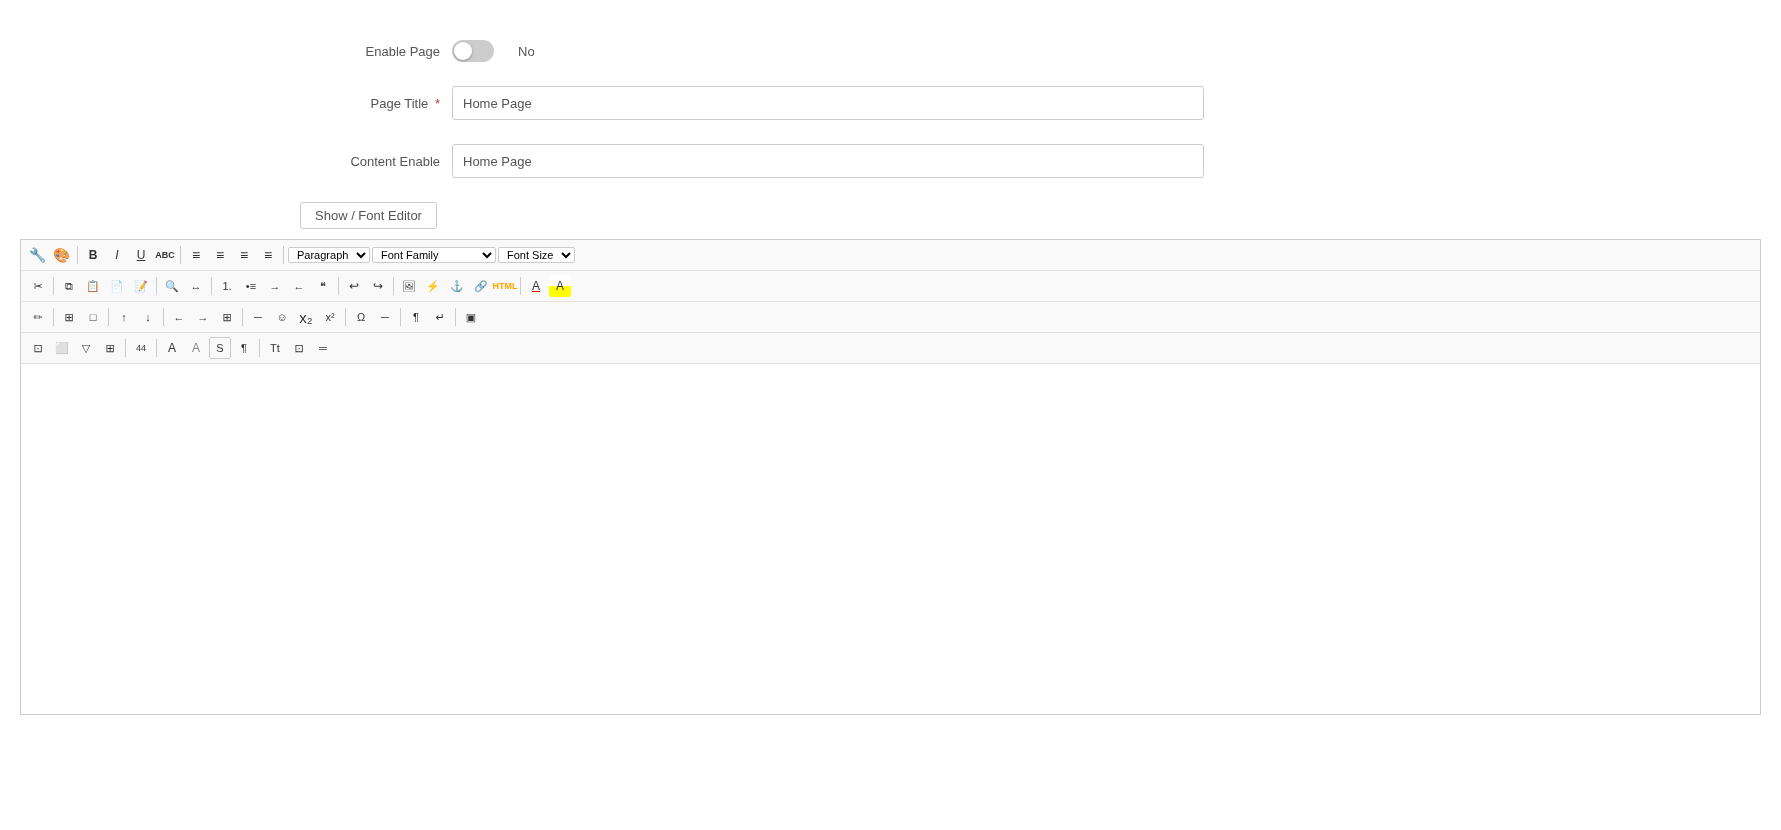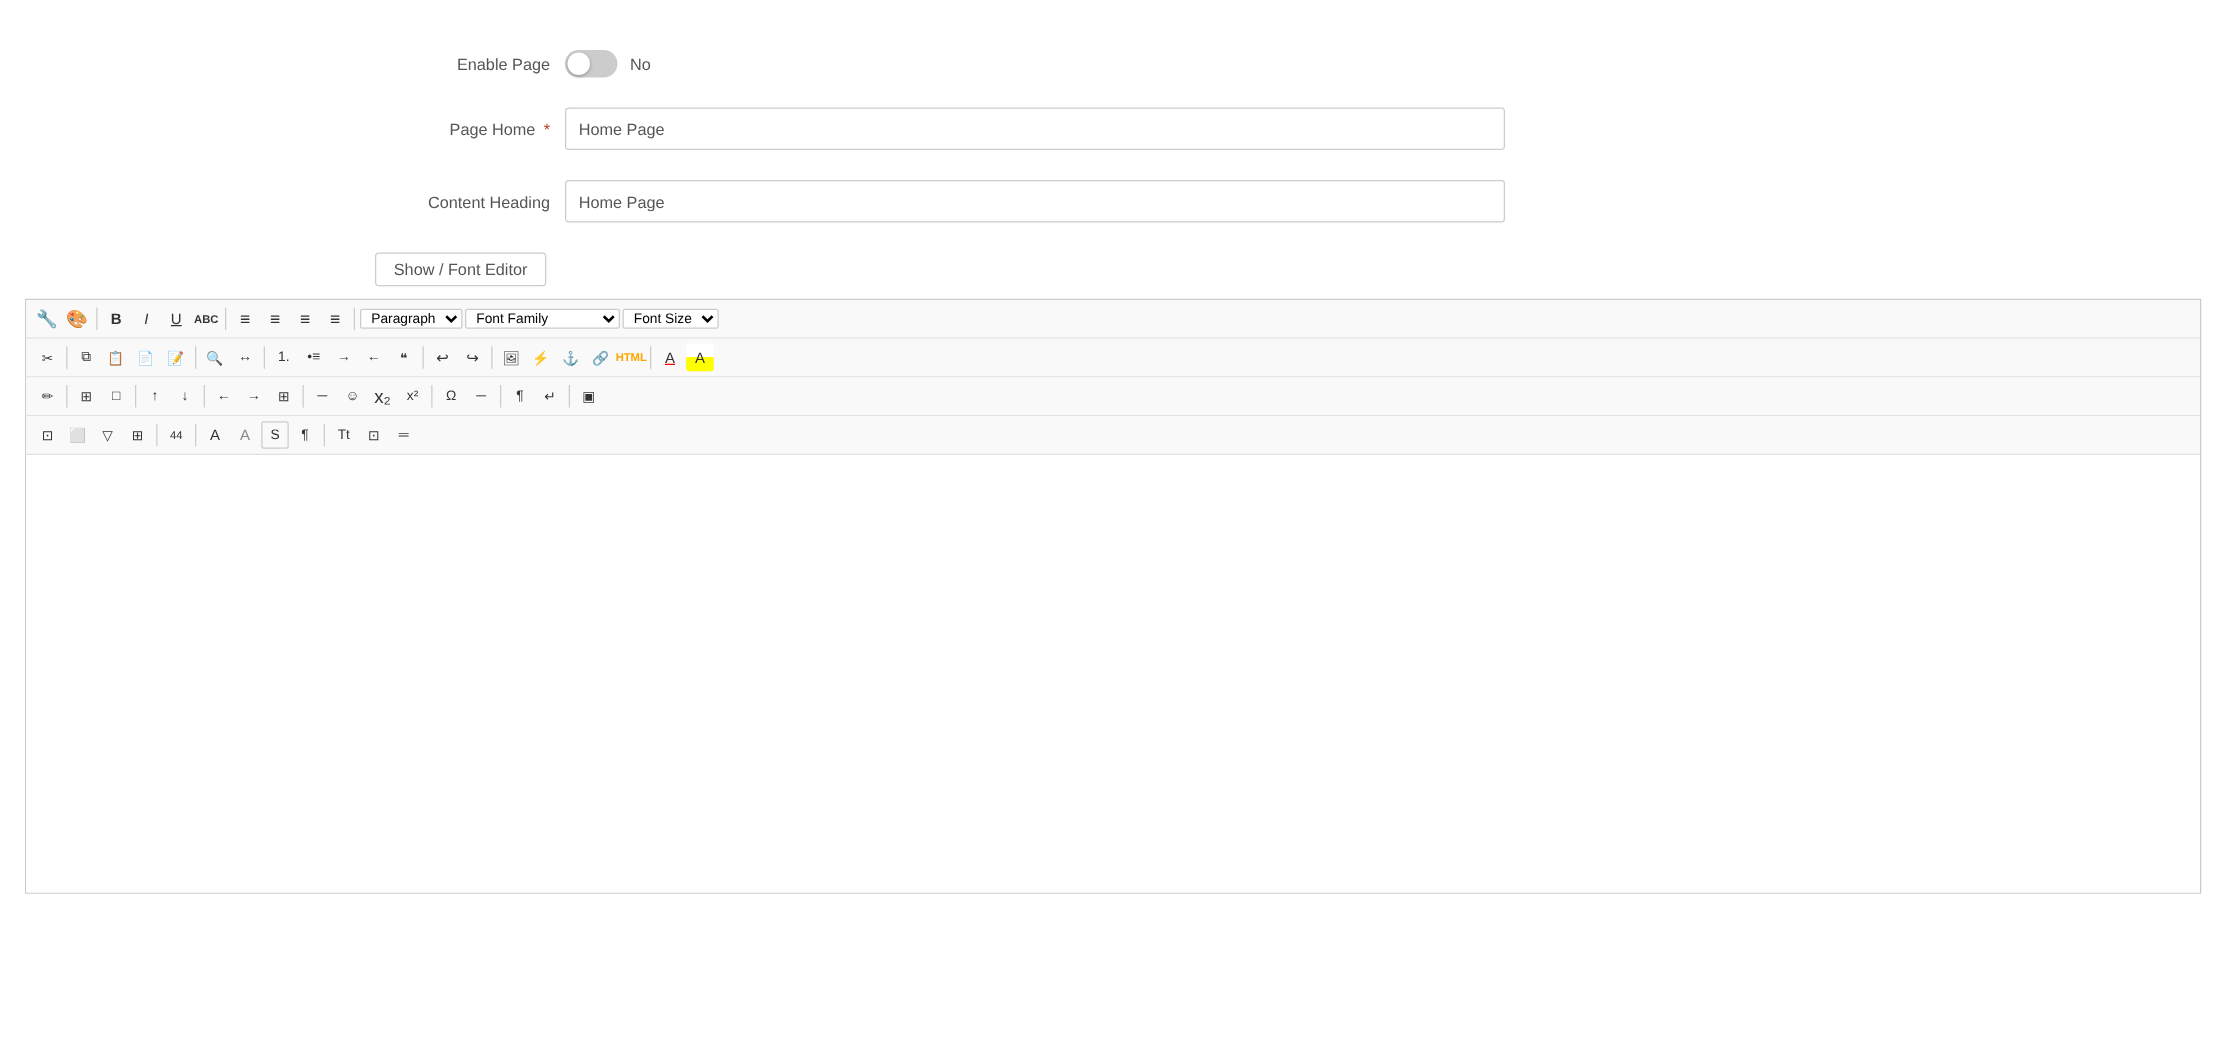--- a/index.html
+++ b/index.html
@@ -40,21 +40,21 @@
       border-radius: 3px;
       padding: 5px 10px;
       font-size: 13px;
       color: #555;
       outline: none;
     }
     
     .toggle-wrapper {
       display: flex;
       align-items: center;
-      gap: 10px;
+      gap: 24px;
     }
     .toggle {
       position: relative;
       width: 42px;
       height: 22px;
       cursor: pointer;
     }
     .toggle-track {
       width: 42px;
       height: 22px;
@@ -179,30 +179,30 @@
           <div class="toggle-knob"></div>
         </div>
       </div>
       <span class="toggle-label">No</span>
     </div>
   </div>
 
   
   <div class="form-row">
     <div class="form-label">
-      <span>Page Home</span><span class="required-star"> *</span>
+      <span>Page Title</span><span class="required-star"> *</span>
     </div>
     <input class="form-control" type="text" value="Home Page" style="">
   </div>
 
   
 
   
   <div class="form-row">
-    <div class="form-label">Content Heading</div>
+    <div class="form-label">Content Enable</div>
     <input class="form-control" type="text" value="Home Page" style="">
   </div>
 
   
   <button class="show-hide-btn">Show / Font Editor</button>
 
   
   <div class="editor-wrapper">
 
     <div class="toolbar-row">

